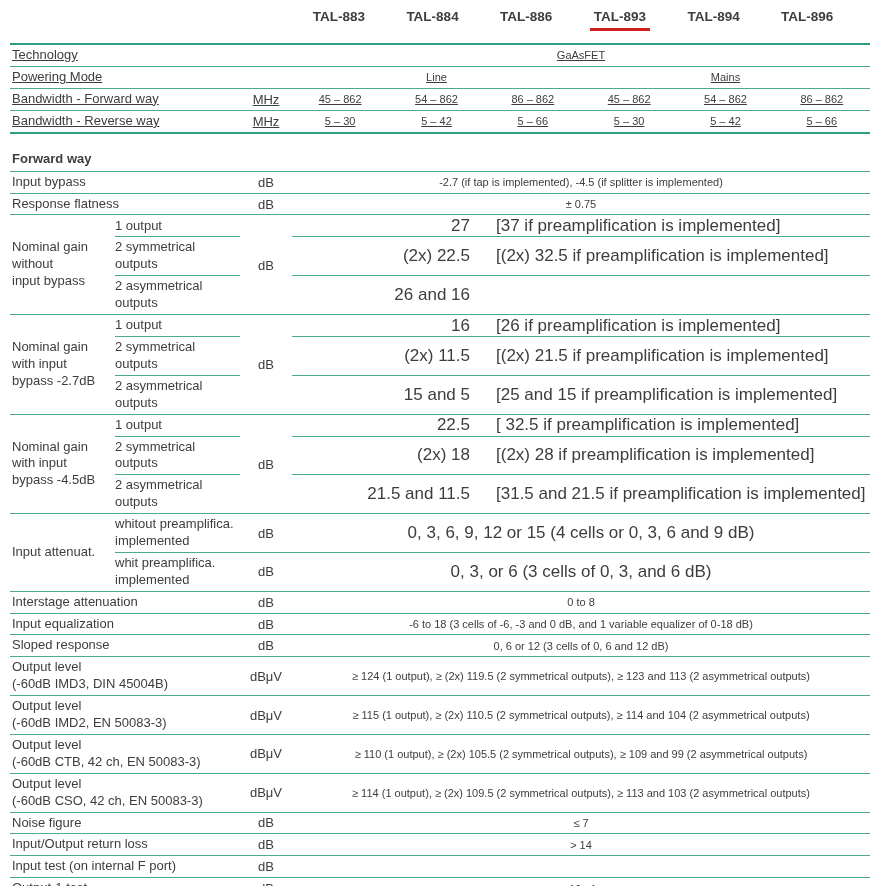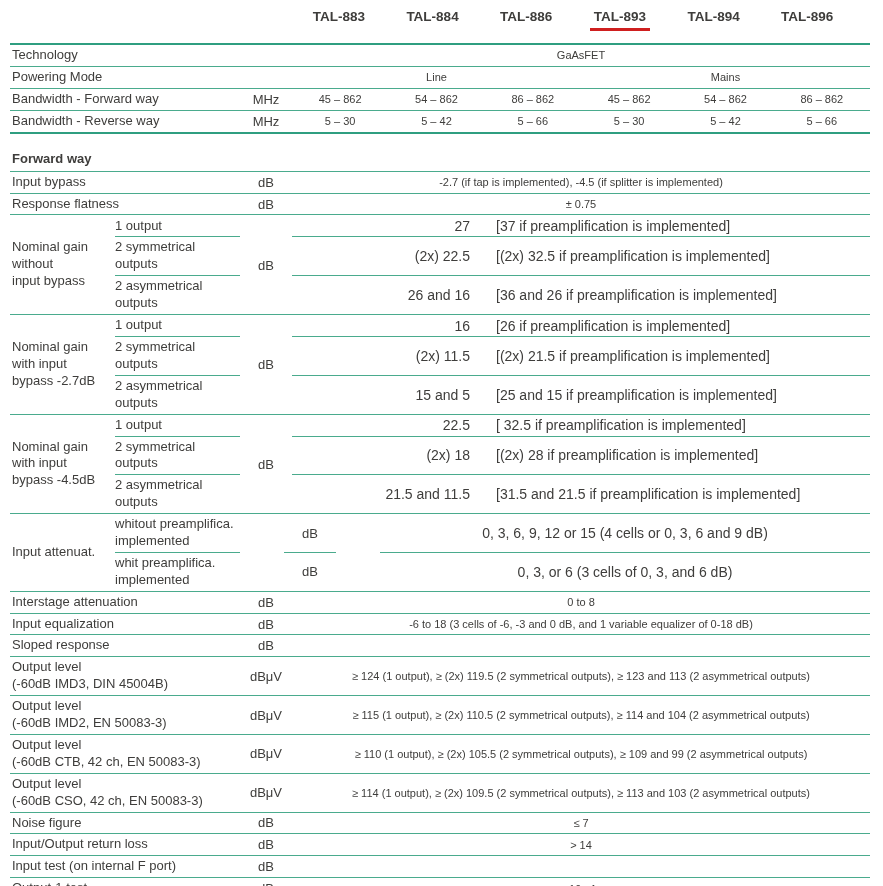--- a/index.html
+++ b/index.html
@@ -15,21 +15,21 @@
   .model { flex: 1; text-align: center; font-weight: bold; font-size: 13.5px; }
   .model-label { display: inline-block; padding: 0 4px 4px 4px; }
   .model.active .model-label { border-bottom: 3px solid var(--accent-red, #cf1f1f); }
 
   
   .tbl {
     margin: 0 13px 0 10px;
     border-top: 2px solid var(--rule-strong, #2f9e80);
     border-bottom: 2px solid var(--rule-strong, #2f9e80);
   }
-  .tbl.general { margin-top: 12px; }
+  .tbl.general { margin-top: 12px; text-decoration: underline; }
   .tbl.fwd { border-top: 1px solid var(--rule, #4aab8d); }
   .tbl > .row:not(:last-child), .tbl > .grp:not(:last-child) {
     border-bottom: 1px solid var(--rule, #4aab8d);
   }
   .row { display: flex; align-items: center; min-height: 21px; padding-left: 2px; }
   .row.h2 { min-height: 36px; }
   .lbl { width: 228px; flex: none; white-space: pre-line; line-height: 1.3; padding: 2px 0; }
   .unit { width: 52px; flex: none; text-align: center; }
   .val { flex: 1; text-align: center; font-size: 11px; white-space: nowrap; }
   .val.cols { display: flex; }
@@ -40,26 +40,26 @@
 
   
   .grp { display: flex; position: relative; padding-left: 2px; }
   .grp-lbl { width: 103px; flex: none; display: flex; align-items: center;
              white-space: pre-line; line-height: 1.3; }
   .grp-unit { position: absolute; left: 230px; top: 50%; transform: translateY(-50%);
               width: 52px; text-align: center; }
   .grp-rows { flex: 1; display: flex; flex-direction: column; }
   .sub { display: flex; align-items: stretch; min-height: 22px; }
   .sub.h2 { min-height: 35px; }
-  .grp.ia .sub { min-height: 34px; gap: 44px; }
+  .grp.ia .sub { min-height: 34px; }
   .sub-lbl { width: 125px; flex: none; display: flex; align-items: center;
              white-space: pre-line; line-height: 1.3; padding: 2px 0; }
   .gap { width: 52px; flex: none; }
   .sub .unit { display: flex; align-items: center; justify-content: center; }
-  .vals { flex: 1; display: flex; align-items: center; font-size: 14px; white-space: nowrap; }
+  .vals { flex: 1; display: flex; align-items: center; font-size: 17px; white-space: nowrap; }
   .vals .num { width: 178px; flex: none; text-align: right; }
   .vals .brk { margin-left: 10px; text-align: left; padding-left: 16px; }
   .vals.center { justify-content: center; }
   .grp .sub:not(:last-child) > .sub-lbl,
   .grp .sub:not(:last-child) > .vals { border-bottom: 1px solid var(--rule, #4aab8d); }
   .grp.ia .sub:not(:last-child) > .unit { border-bottom: 1px solid var(--rule, #4aab8d); }
 </style>
 </head>
 <body>
 
@@ -153,21 +153,20 @@
             <span class="num">(2x) 22.5</span>
             <span class="brk">[(2x) 32.5 if preamplification is implemented]</span>
           </div>
         </div>
         <div class="sub h2">
           <div class="sub-lbl">2 asymmetrical
 outputs</div>
           <div class="gap"></div>
           <div class="vals">
             <span class="num">26 and 16</span>
-            <span class="brk">[36 and 26 if preamplification is implemented]</span>
           </div>
         </div>
       </div>
     </div>
 
     <div class="grp">
       <div class="grp-lbl">Nominal gain
 with input
 bypass -2.7dB</div>
       <div class="grp-unit">dB</div>
@@ -264,20 +263,21 @@
       <div class="val">0 to 8</div>
     </div>
     <div class="row">
       <div class="lbl">Input equalization</div>
       <div class="unit">dB</div>
       <div class="val">-6 to 18 (3 cells of -6, -3 and 0 dB, and 1 variable equalizer of 0-18 dB)</div>
     </div>
     <div class="row">
       <div class="lbl">Sloped response</div>
       <div class="unit">dB</div>
+      <div class="val">0, 6 or 12 (3 cells of 0, 6 and 12 dB)</div>
     </div>
     <div class="row h2">
       <div class="lbl">Output level
 (-60dB IMD3, DIN 45004B)</div>
       <div class="unit">dBμV</div>
       <div class="val">≥ 124 (1 output), ≥ (2x) 119.5 (2 symmetrical outputs), ≥ 123 and 113 (2 asymmetrical outputs)</div>
     </div>
     <div class="row h2">
       <div class="lbl">Output level
 (-60dB IMD2, EN 50083-3)</div>

